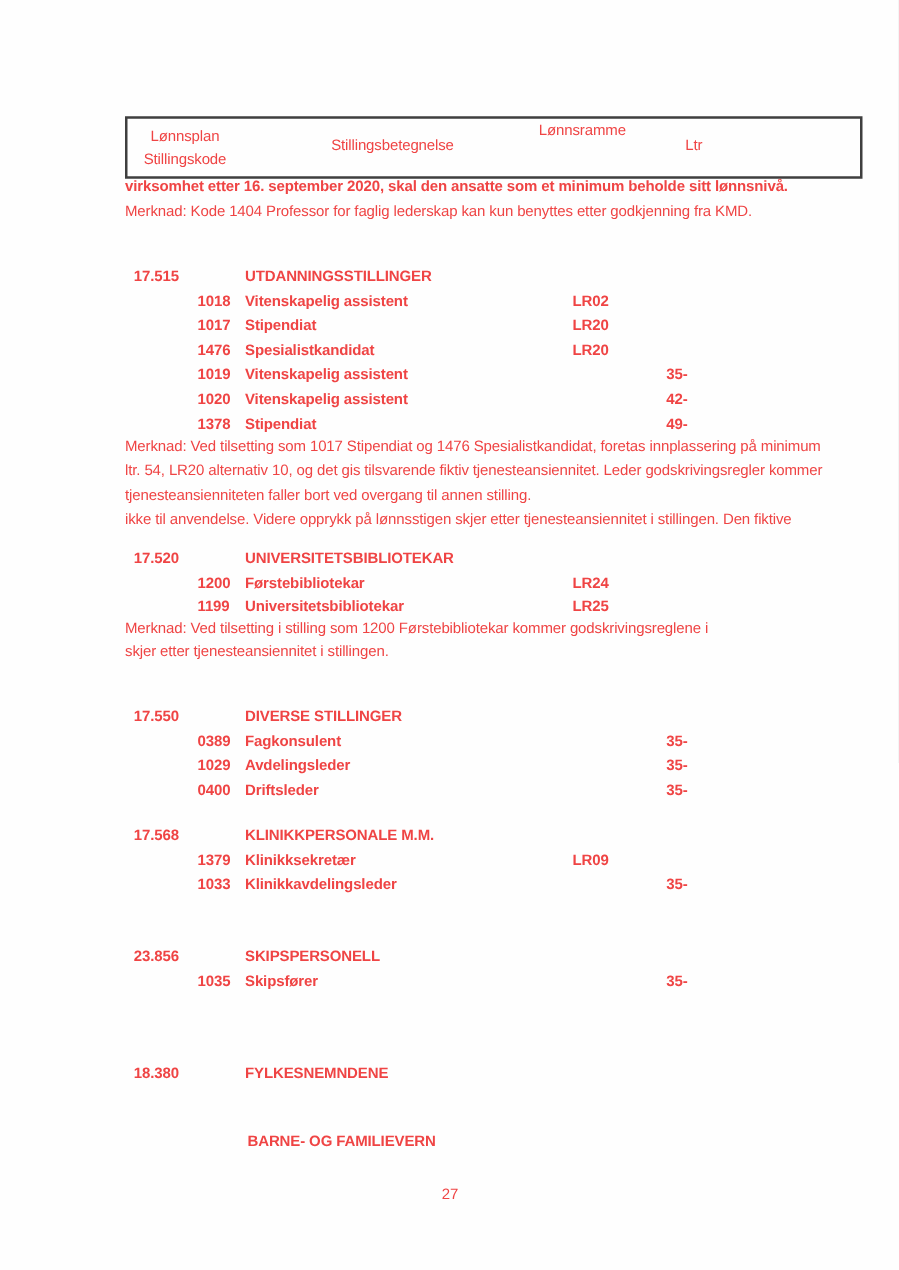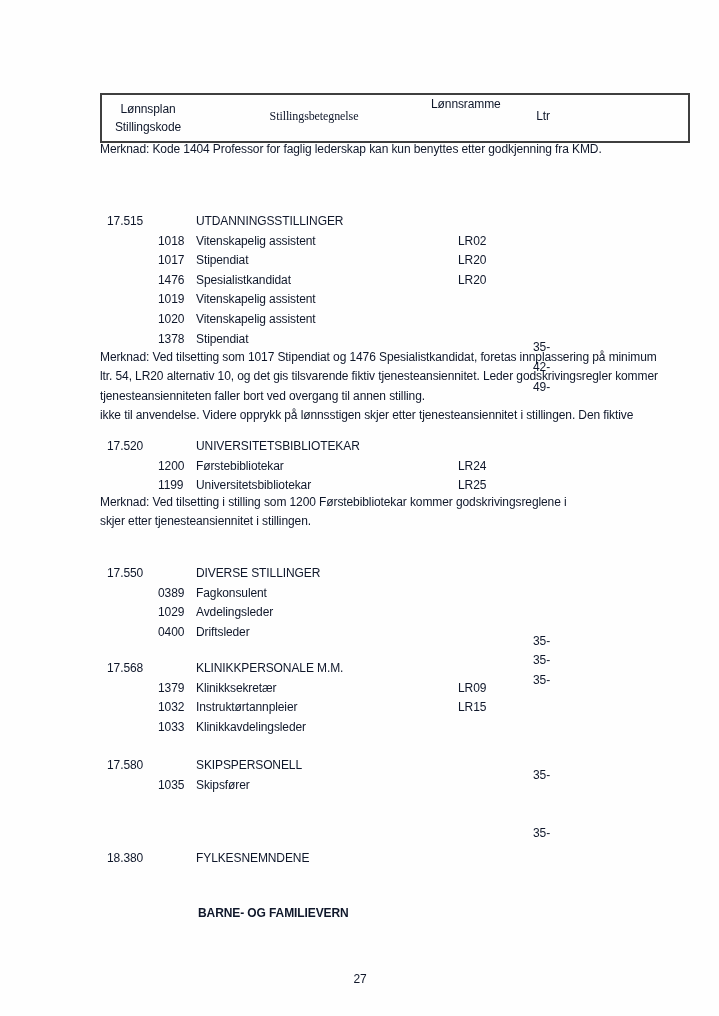--- a/index.html
+++ b/index.html
@@ -4,71 +4,72 @@
 <style>
   html,body { margin:0; padding:0; background:#e8e8e8; }
   .page {
     position:relative;
     width:719px; height:1016px;
     margin:0 auto;
     background:#fefefe;
     font-family:"Liberation Sans", sans-serif;
     font-size:12px;
     letter-spacing:-0.1px;
-    color:#0f172a;
+    color:#ef4444;
     overflow:hidden;
   }
   
   .hdr-box {
     position:absolute; left:100px; top:93px;
     width:590px; height:50px;
     border:2px solid #3f3f3f;
     box-sizing:border-box;
   }
   .hdr-col1 { position:absolute; left:0px;  top:5px;  width:92px;  text-align:center; line-height:18px; }
-  .hdr-col2 { position:absolute; left:132px; top:14px; width:160px; text-align:center;font-family:Liberation Serif, serif; }
+  .hdr-col2 { position:absolute; left:132px; top:14px; width:160px; text-align:center; }
   .hdr-col3 { position:absolute; left:329px; top:2px; width:80px;  text-align:left; }
-  .hdr-col4 { position:absolute; left:416px; top:14px; width:50px;  text-align:center; }
+  .hdr-col4 { position:absolute; left:428px; top:14px; width:50px;  text-align:center; }
   .hdr-col5 { position:absolute; left:498px; top:0px;  width:88px;  text-align:center; line-height:15.6px; }
 
   .intro { position:absolute; left:100px; top:139px; width:610px; line-height:20px; white-space:nowrap; }
   .bold { font-weight:bold; }
 
   .section { position:absolute; left:100px; width:615px; }
   .sec-head { position:relative; height:22px; }
-  .line { position:relative; height:19.6px; white-space:nowrap; }
+  .line { position:relative; height:19.6px; white-space:nowrap;font-weight:bold; }
   .c-plan  { position:absolute; left:7px; }
   .c-title { position:absolute; left:96px; }
   .c-code  { position:absolute; left:58px; }
   .c-lr    { position:absolute; left:358px; }
-  .c-ltr   { position:absolute; left:433px;margin-top:48px; }
+  .c-ltr   { position:absolute; left:433px; }
 
   .merknad { position:absolute; left:100px; width:615px; line-height:19.4px; white-space:nowrap; }
   .merknad div { height:19.4px; }
 
   .dept-heading { position:absolute; left:109px; top:808px; font-weight:bold; white-space:nowrap; }
   .sub-heading  { position:absolute; left:198px; top:906px; font-weight:bold; white-space:nowrap; }
-  .page-number  { position:absolute; left:340px; top:948px; width:40px; text-align:center;margin-top:24px; }
+  .page-number  { position:absolute; left:340px; top:948px; width:40px; text-align:center; }
 </style>
 </head>
 <body>
 
 <div class="page">
 
   <div class="hdr-box">
     <div class="hdr-col1">
       <div>Lønnsplan</div>
       <div>Stillingskode</div>
     </div>
     <div class="hdr-col2">Stillingsbetegnelse</div>
     <div class="hdr-col3">Lønnsramme</div>
     <div class="hdr-col4">Ltr</div>
   </div>
 
   <div class="intro">
+    <div class="bold">virksomhet etter 16. september 2020, skal den ansatte som et minimum beholde sitt lønnsnivå.</div>
     <div>Merknad: Kode 1404 Professor for faglig lederskap kan kun benyttes etter godkjenning fra KMD.</div>
   </div>
 
   <div class="section" style="top:214px">
     <div class="sec-head line">
       <span class="c-plan">17.515</span>
       <span class="c-title">UTDANNINGSSTILLINGER</span>
     </div>
     <div class="line">
       <span class="c-code">1018</span>
@@ -165,34 +166,29 @@
     <div class="sec-head line">
       <span class="c-plan">17.568</span>
       <span class="c-title">KLINIKKPERSONALE M.M.</span>
     </div>
     <div class="line">
       <span class="c-code">1379</span>
       <span class="c-title">Klinikksekretær</span>
       <span class="c-lr">LR09</span>
     </div>
     <div class="line">
-      <span class="c-code">1032</span>
-      <span class="c-title">Instruktørtannpleier</span>
-      <span class="c-lr">LR15</span>
-    </div>
-    <div class="line">
       <span class="c-code">1033</span>
       <span class="c-title">Klinikkavdelingsleder</span>
       <span class="c-ltr">35-</span>
     </div>
   </div>
 
   <div class="section" style="top:758px">
     <div class="sec-head line">
-      <span class="c-plan">17.580</span>
+      <span class="c-plan">23.856</span>
       <span class="c-title">SKIPSPERSONELL</span>
     </div>
     <div class="line">
       <span class="c-code">1035</span>
       <span class="c-title">Skipsfører</span>
       <span class="c-ltr">35-</span>
     </div>
   </div>
 
 

